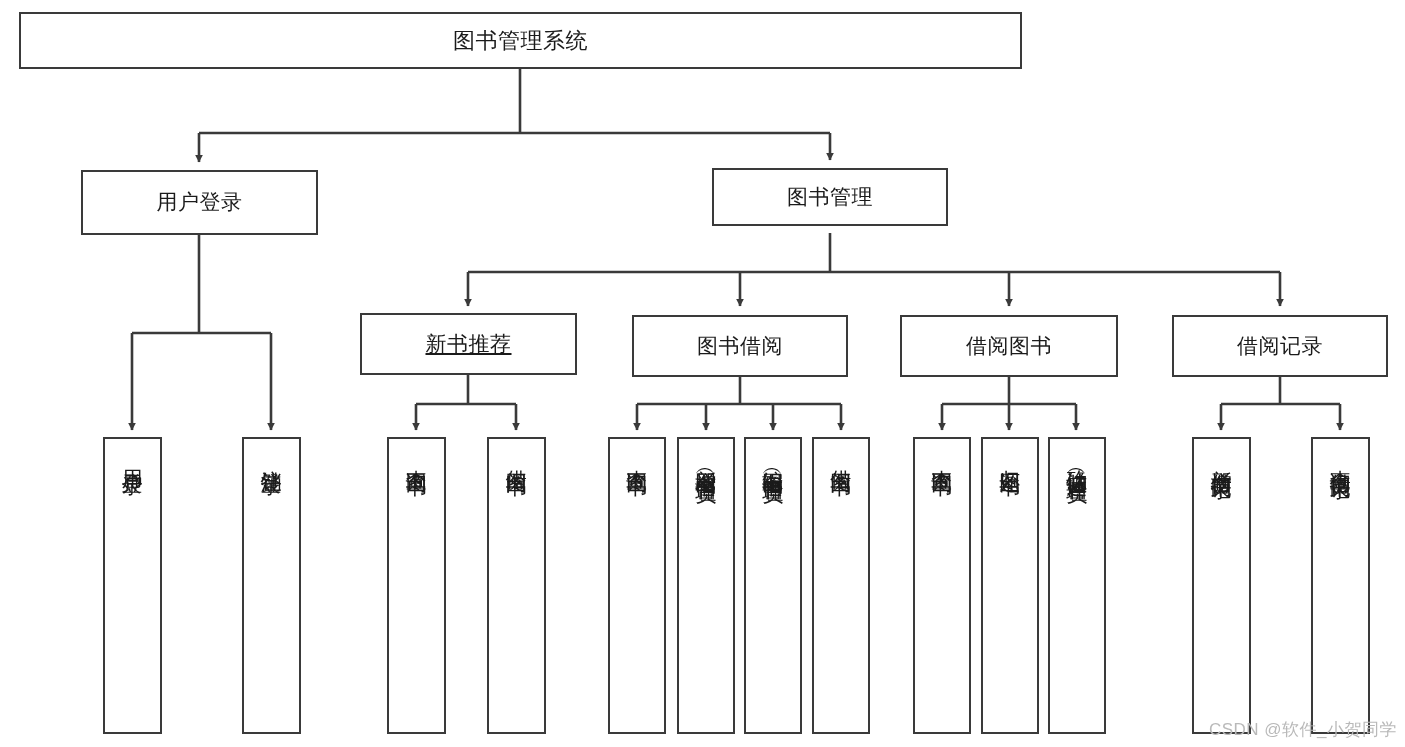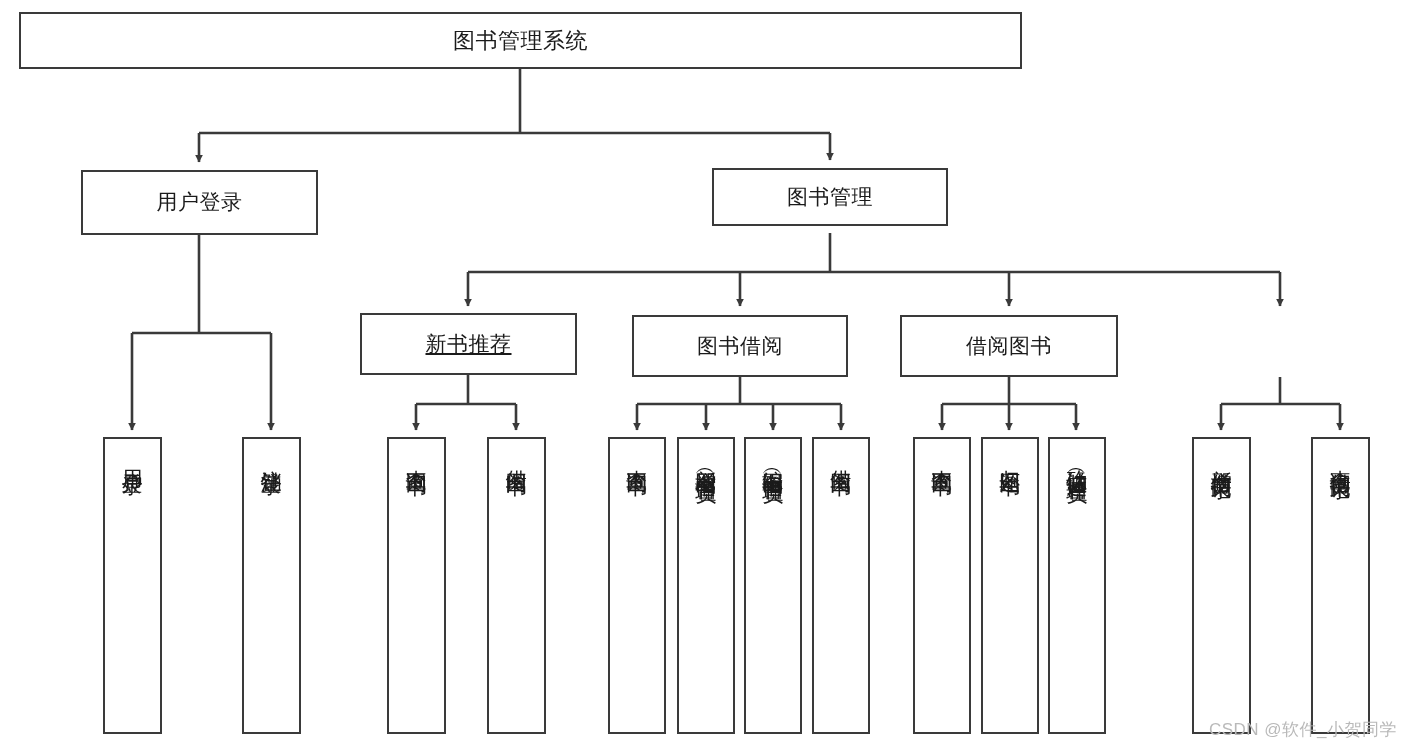--- a/index.html
+++ b/index.html
@@ -136,20 +136,23 @@
 
   <div class="node horiz" style="left:360px; top:313px; width:217px; height:62px;text-decoration:underline;">
     <span class="lbl">新书推荐</span>
   </div>
   <div class="node horiz" style="left:632px; top:315px; width:216px; height:62px;">
     <span class="lbl">图书借阅</span>
   </div>
   <div class="node horiz" style="left:900px; top:315px; width:218px; height:62px;">
     <span class="lbl">借阅图书</span>
   </div>
+  <div class="node horiz" style="left:1172px; top:315px; width:216px; height:62px;">
+    <span class="lbl">借阅记录</span>
+  </div>
 
   <div class="node vert" style="left:103px; top:437px; width:59px; height:297px;">
     <span class="lbl">用户登录</span>
   </div>
   <div class="node vert" style="left:242px; top:437px; width:59px; height:297px;">
     <span class="lbl">注销登录</span>
   </div>
 
   <div class="node vert" style="left:387px; top:437px; width:59px; height:297px;">
     <span class="lbl">查询图书</span>

